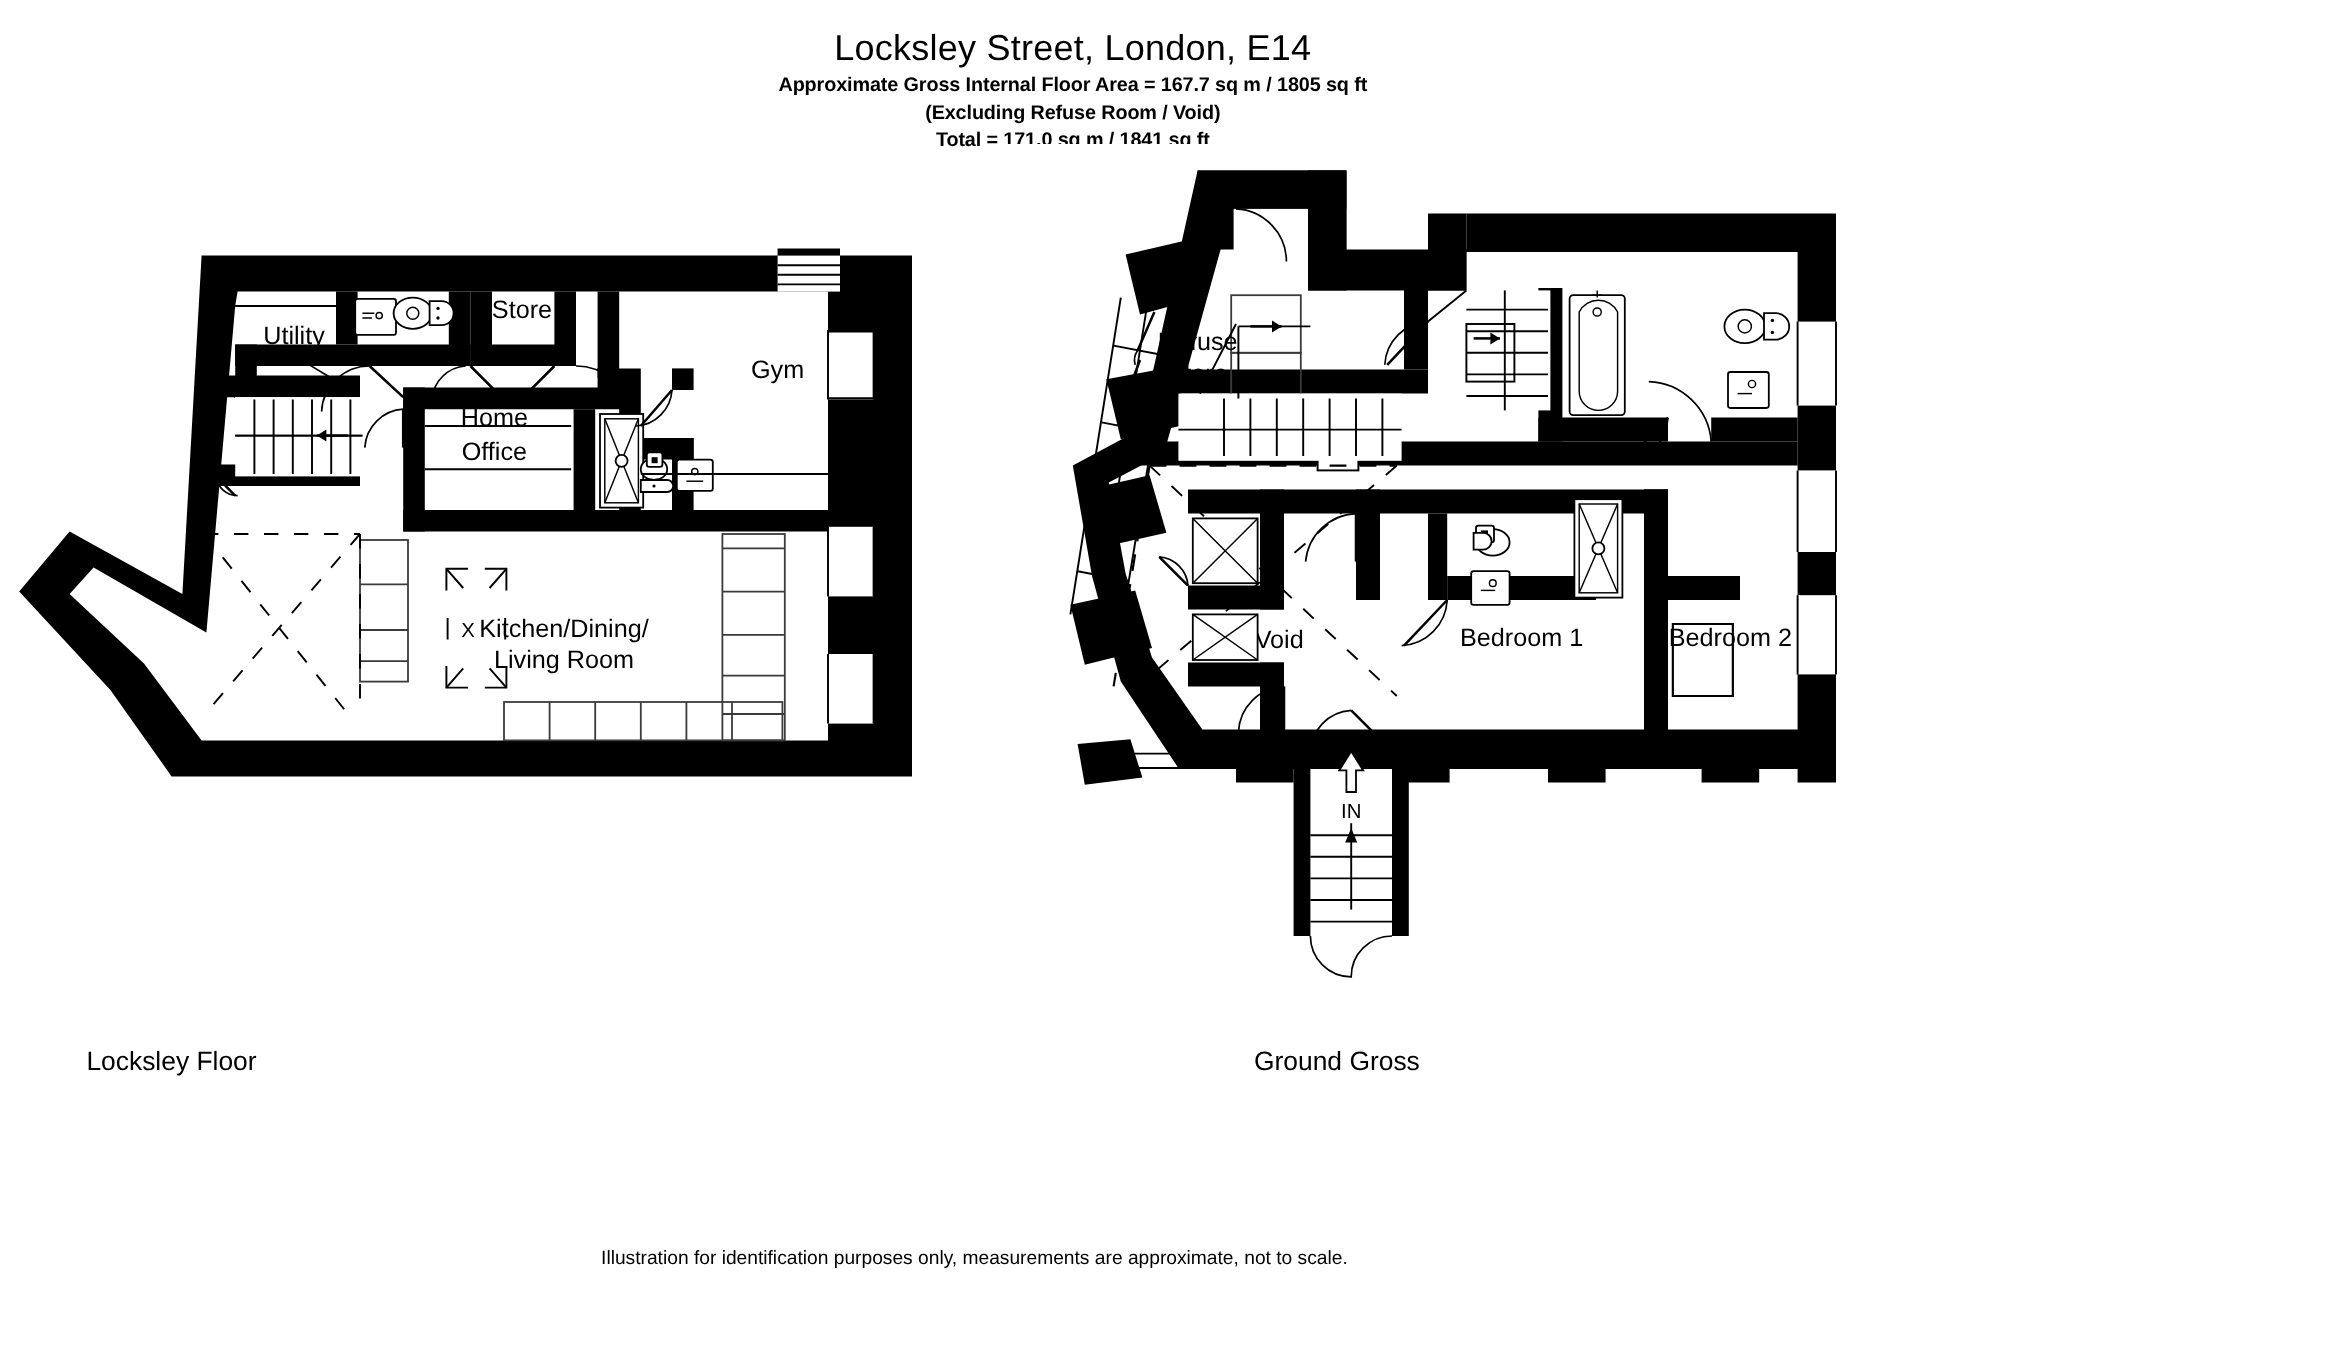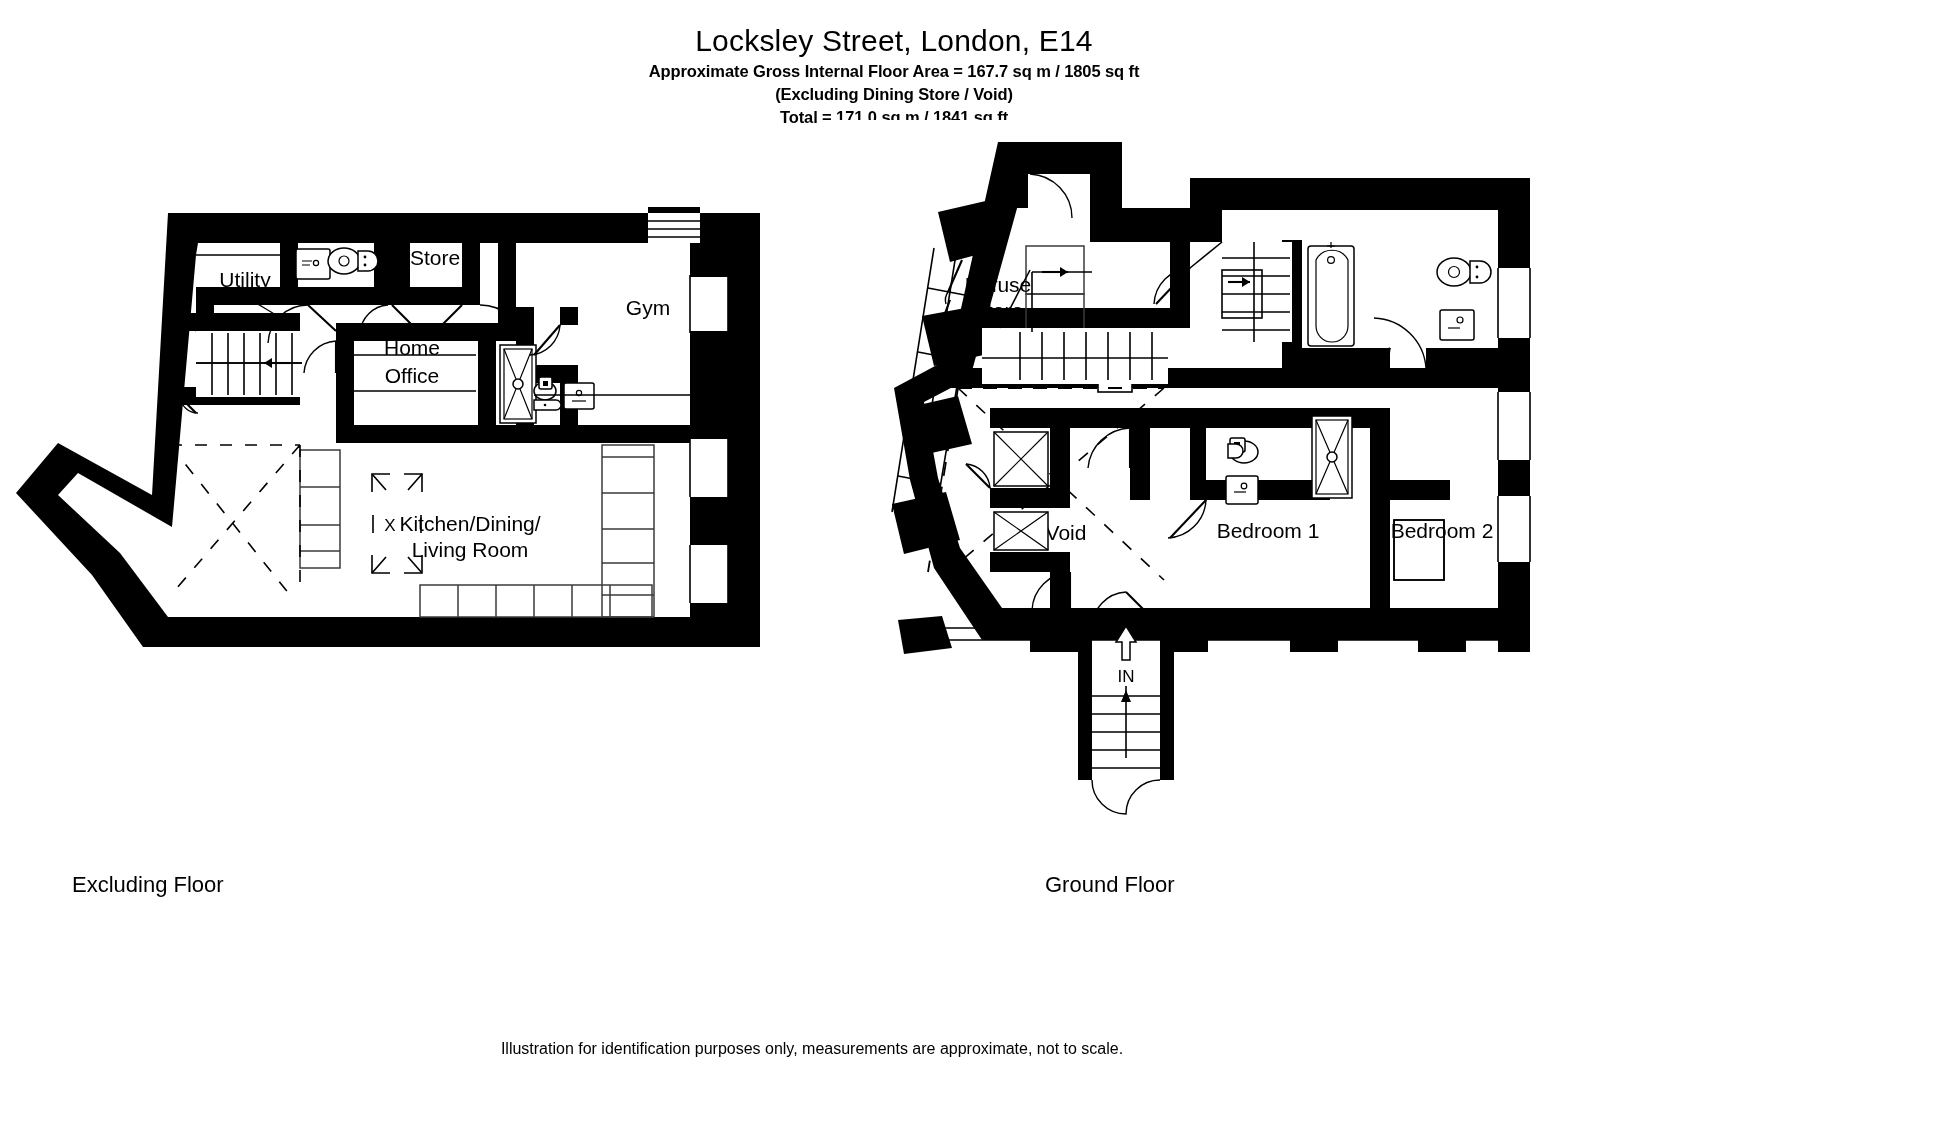--- a/index.html
+++ b/index.html
@@ -39,21 +39,21 @@
   .inlabel{font-family:"Liberation Sans","DejaVu Sans",sans-serif;font-size:17px;fill:#000;}
 </style>
 </head>
 <body>
 
 <div class="stage">
 
   <div id="header">
     <div id="title">Locksley Street, London, E14</div>
     <div class="sub">Approximate Gross Internal Floor Area  = 167.7 sq m  / 1805 sq ft</div>
-    <div class="sub">(Excluding Dining Store / Void)</div>
+    <div class="sub">(Excluding Refuse Room / Void)</div>
     <div class="sub">Total  = 171.0 sq m  / 1841 sq ft</div>
   </div>
 
   <svg id="basement-svg" width="800" height="500" viewBox="0 0 800 500" style="position:absolute;left:0px;top:195px;">
 
     <g>
 
       <path class="wall" d="M168 16 L700 16 L700 48 L168 48 Z"></path>
 
       <path class="wall" d="M700 16 L760 16 L760 455 L728 455 L728 48 L700 48 Z"></path>
@@ -440,18 +440,18 @@
       <path class="swing" d="M262 508 a36 36 0 0 1 34 -36"></path>
       <path class="thin2" d="M296 472 L320 496"></path>
     </g>
 
     <text class="rlabel" x="168" y="172" text-anchor="middle">Refuse</text>
     <text class="rlabel" x="168" y="198" text-anchor="middle">Store</text>
     <text class="rlabel" x="438" y="418" text-anchor="middle">Bedroom 1</text>
     <text class="rlabel" x="612" y="418" text-anchor="middle">Bedroom 2</text>
   </svg>
 
-  <div class="floor-caption" id="caption-basement">Excluding Floor</div>
-  <div class="floor-caption" id="caption-ground">Ground Floor</div>
+  <div class="floor-caption" id="caption-basement">Locksley Floor</div>
+  <div class="floor-caption" id="caption-ground">Ground Gross</div>
 
   <div id="footer">Illustration for identification purposes only, measurements are approximate, not to scale.</div>
 
 </div>
 
 </body></html>

